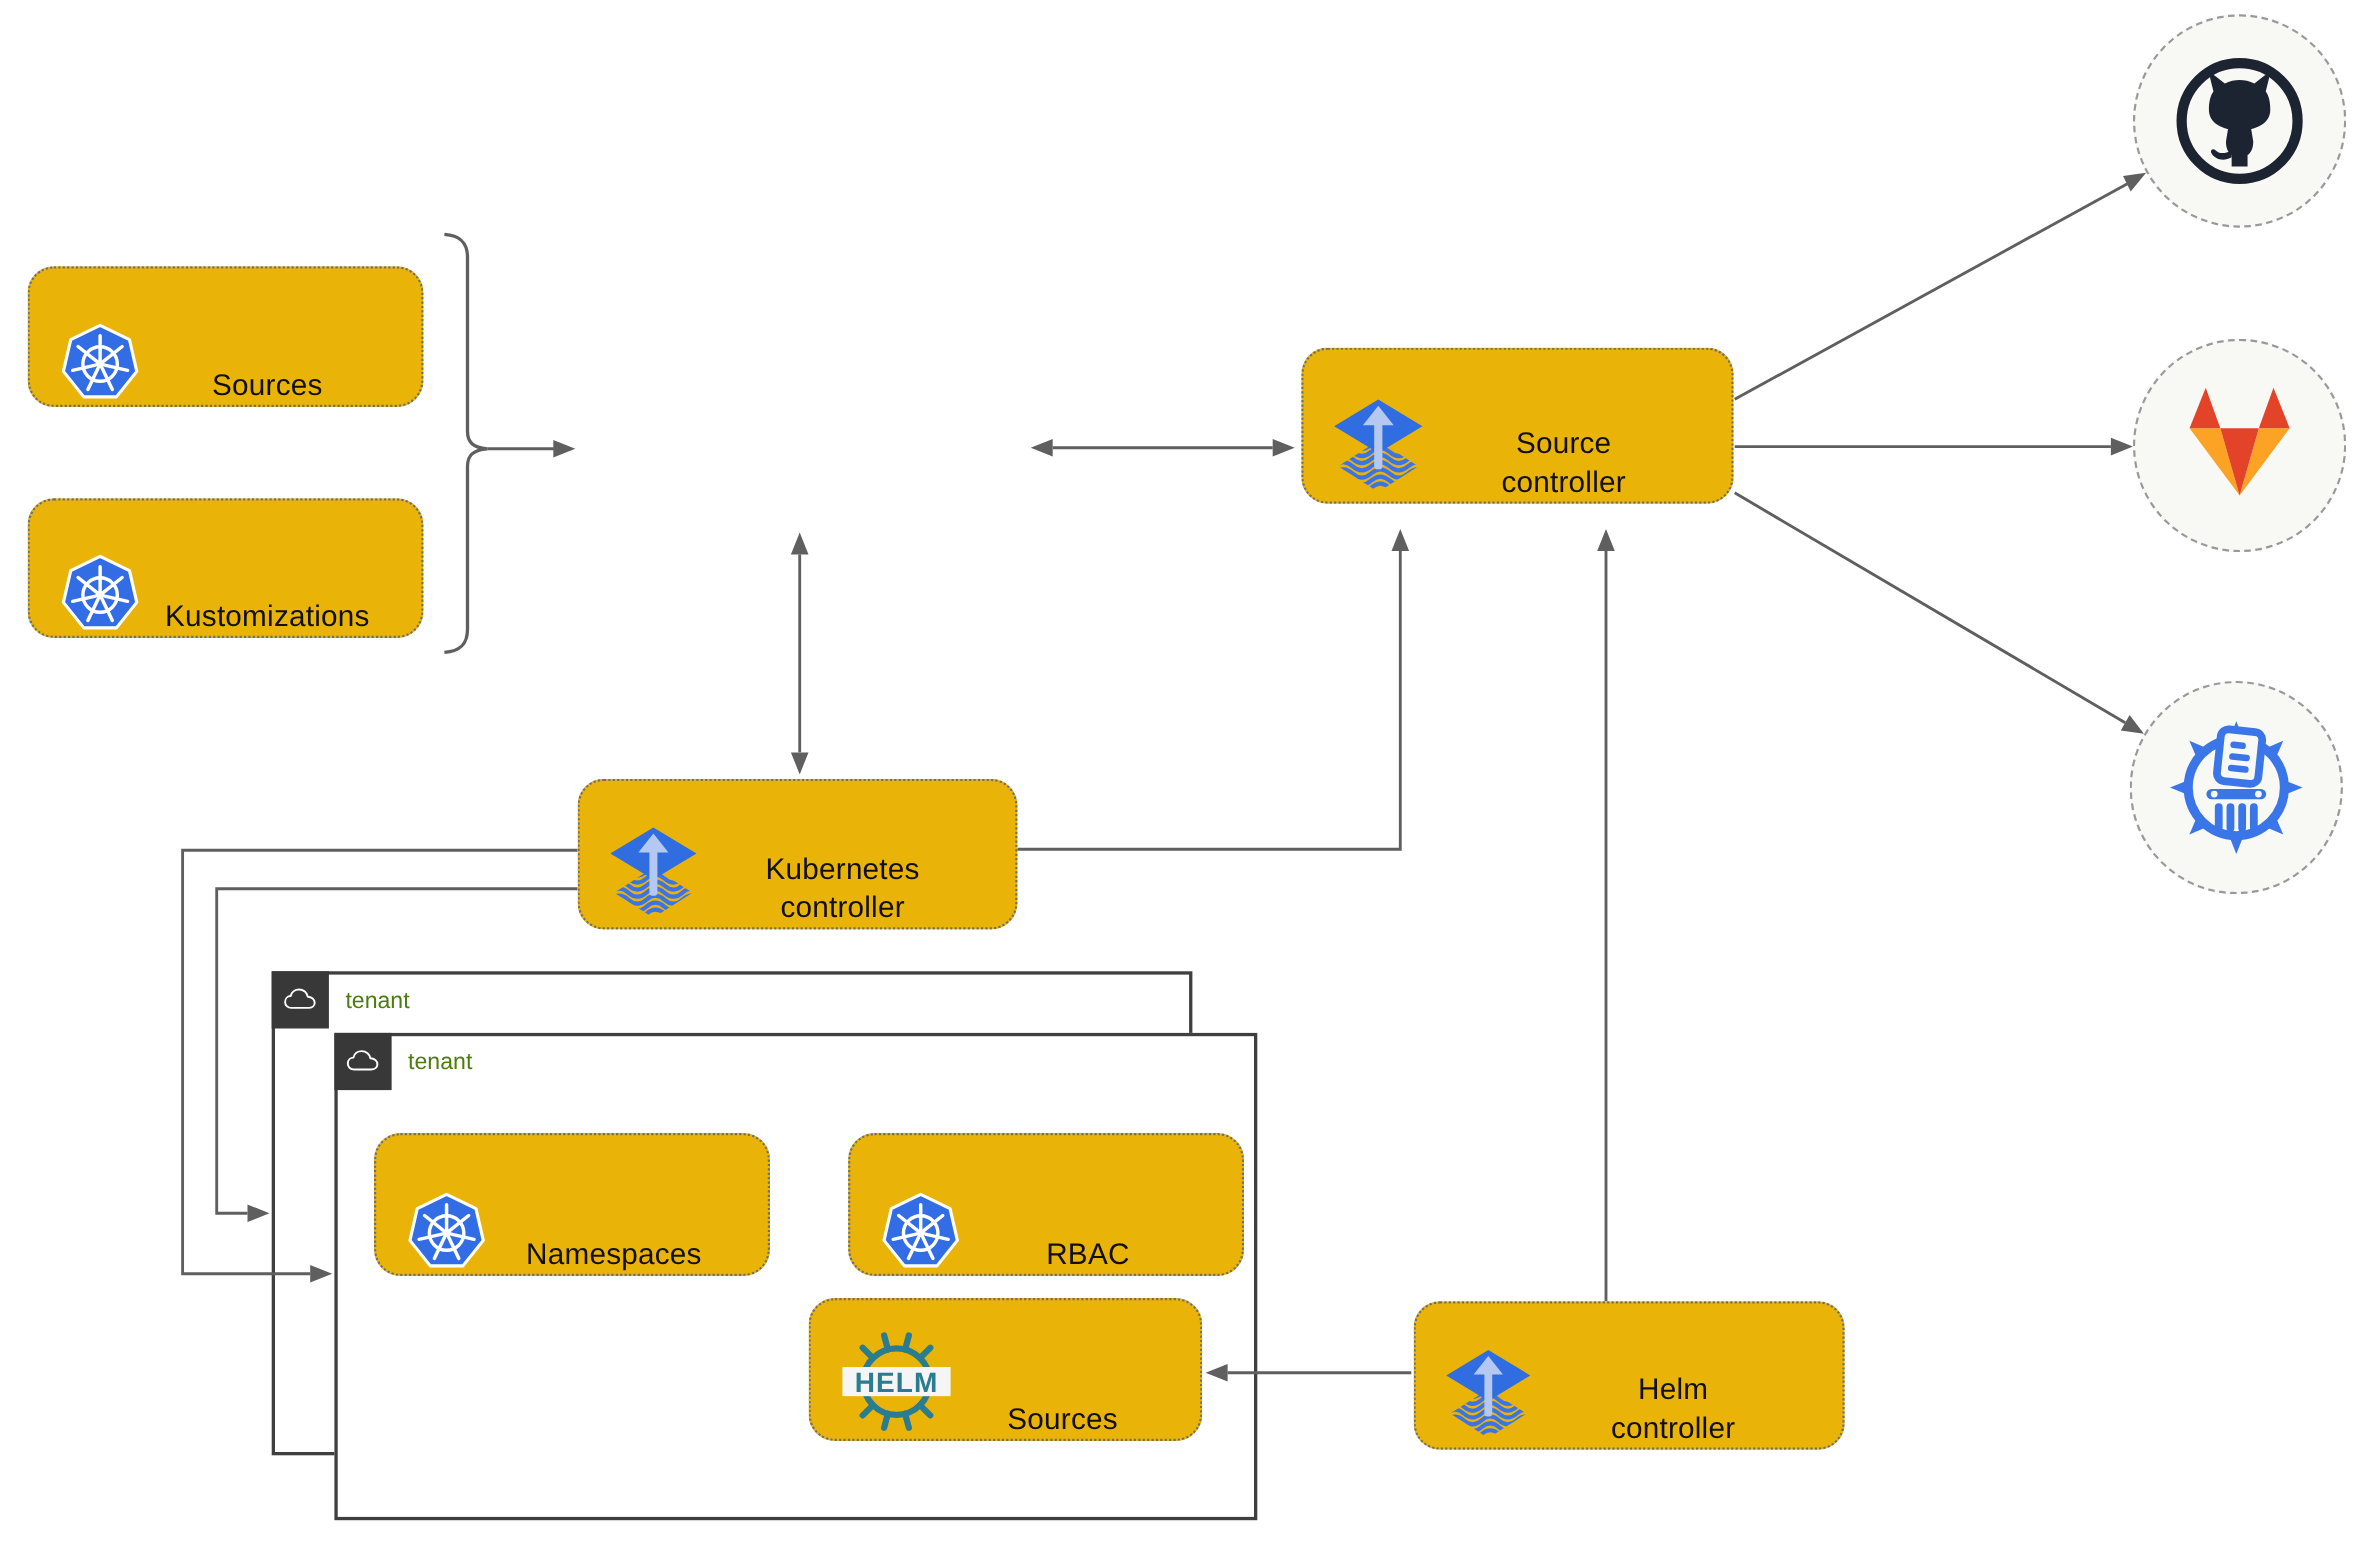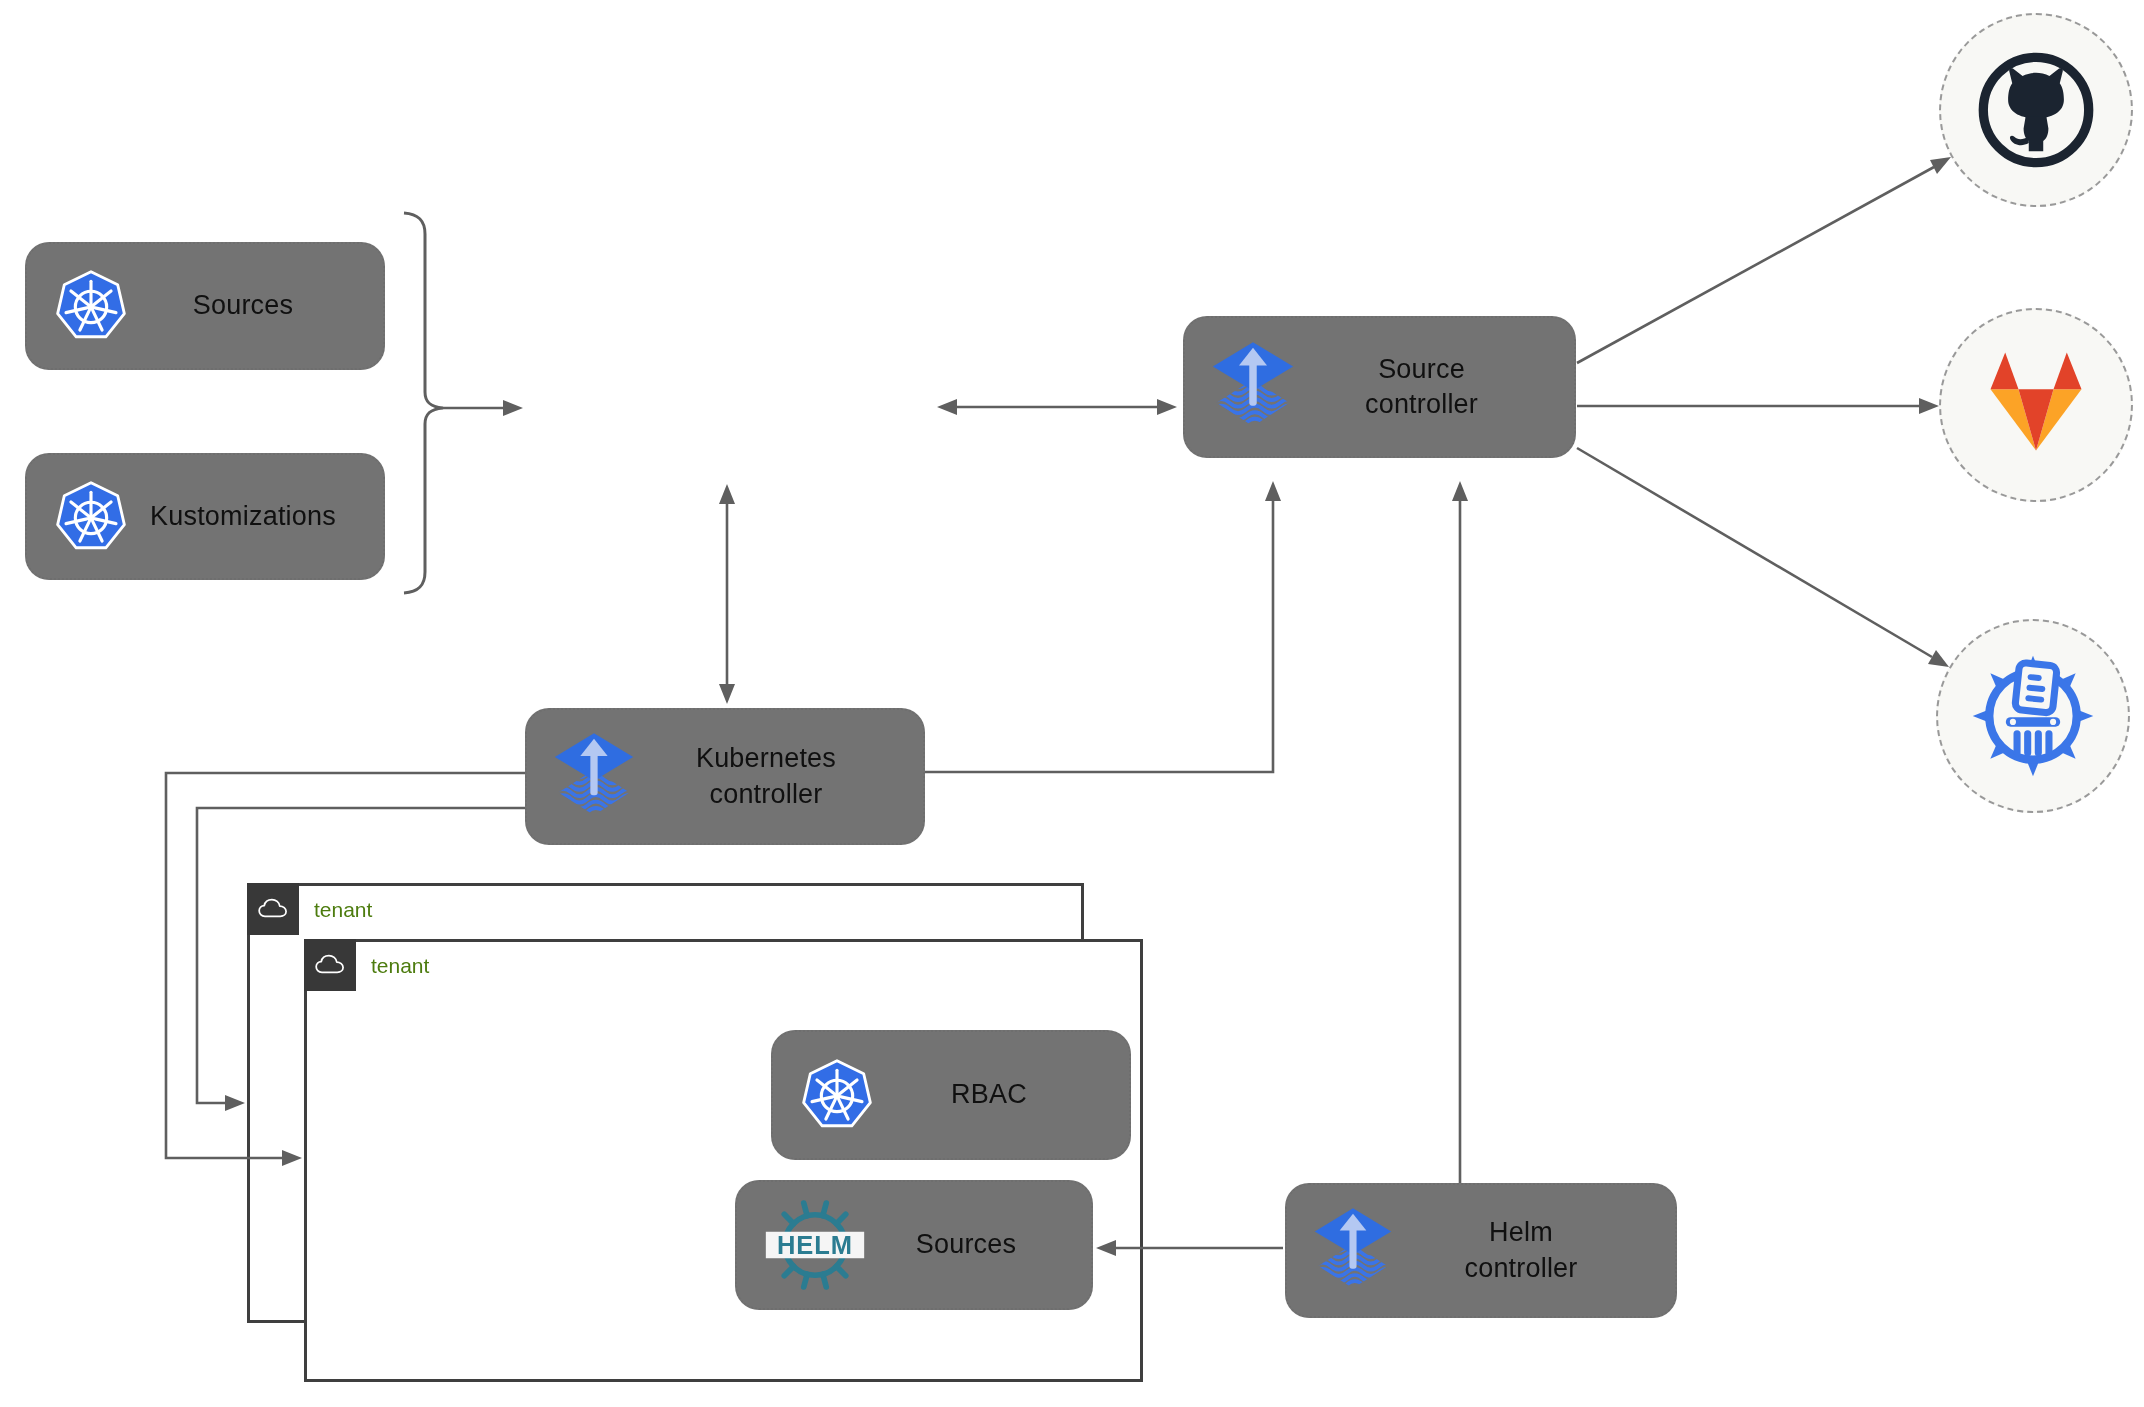--- a/index.html
+++ b/index.html
@@ -5,22 +5,22 @@
   html,body{margin:0;padding:0;background:#ffffff;}
   body{font-family:"Liberation Sans", sans-serif;}
   .canvas{position:relative;width:2144px;height:1407px;background:#ffffff;overflow:hidden;}
 
   
   .connectors{position:absolute;left:0;top:0;z-index:50;pointer-events:none;}
 
   
   .pill{
     position:absolute;z-index:10;box-sizing:border-box;
-    background:#737373;border:2px dotted #6e6e6e;border-radius:24px;
-    display:flex;align-items:center;padding:0 26px;
+    background:#eab308;border:2px dotted #6e6e6e;border-radius:24px;
+    display:flex;align-items:flex-end;padding:0 26px;
   }
   .pill .lbl{
     flex:1;text-align:center;font-size:27px;color:#101010;
     white-space:pre-line;line-height:1.3;letter-spacing:.2px;
   }
   .pill .icon{flex:0 0 auto;}
 
   
   .tenant{position:absolute;box-sizing:border-box;background:#ffffff;border:3px solid #3f3f3f;}
   .tenant.outer{z-index:2;}
@@ -183,20 +183,26 @@
   </div>
 
   <div class="pill" style="left:1285px;top:1183px;width:392px;height:135px;">
     <svg class="icon" width="80" height="92">
         <use href="#sym-flux"></use>
       </svg>
     <span class="lbl">Helm
 controller</span>
   </div>
 
+  <div class="pill" style="left:340px;top:1030px;width:360px;height:130px;">
+    <svg class="icon" width="76" height="76">
+        <use href="#sym-k8s"></use>
+      </svg>
+    <span class="lbl">Namespaces</span>
+  </div>
 
   <div class="pill" style="left:771px;top:1030px;width:360px;height:130px;">
     <svg class="icon" width="76" height="76">
         <use href="#sym-k8s"></use>
       </svg>
     <span class="lbl">RBAC</span>
   </div>
 
 
   <div class="pill" style="left:735px;top:1180px;width:358px;height:130px;">

